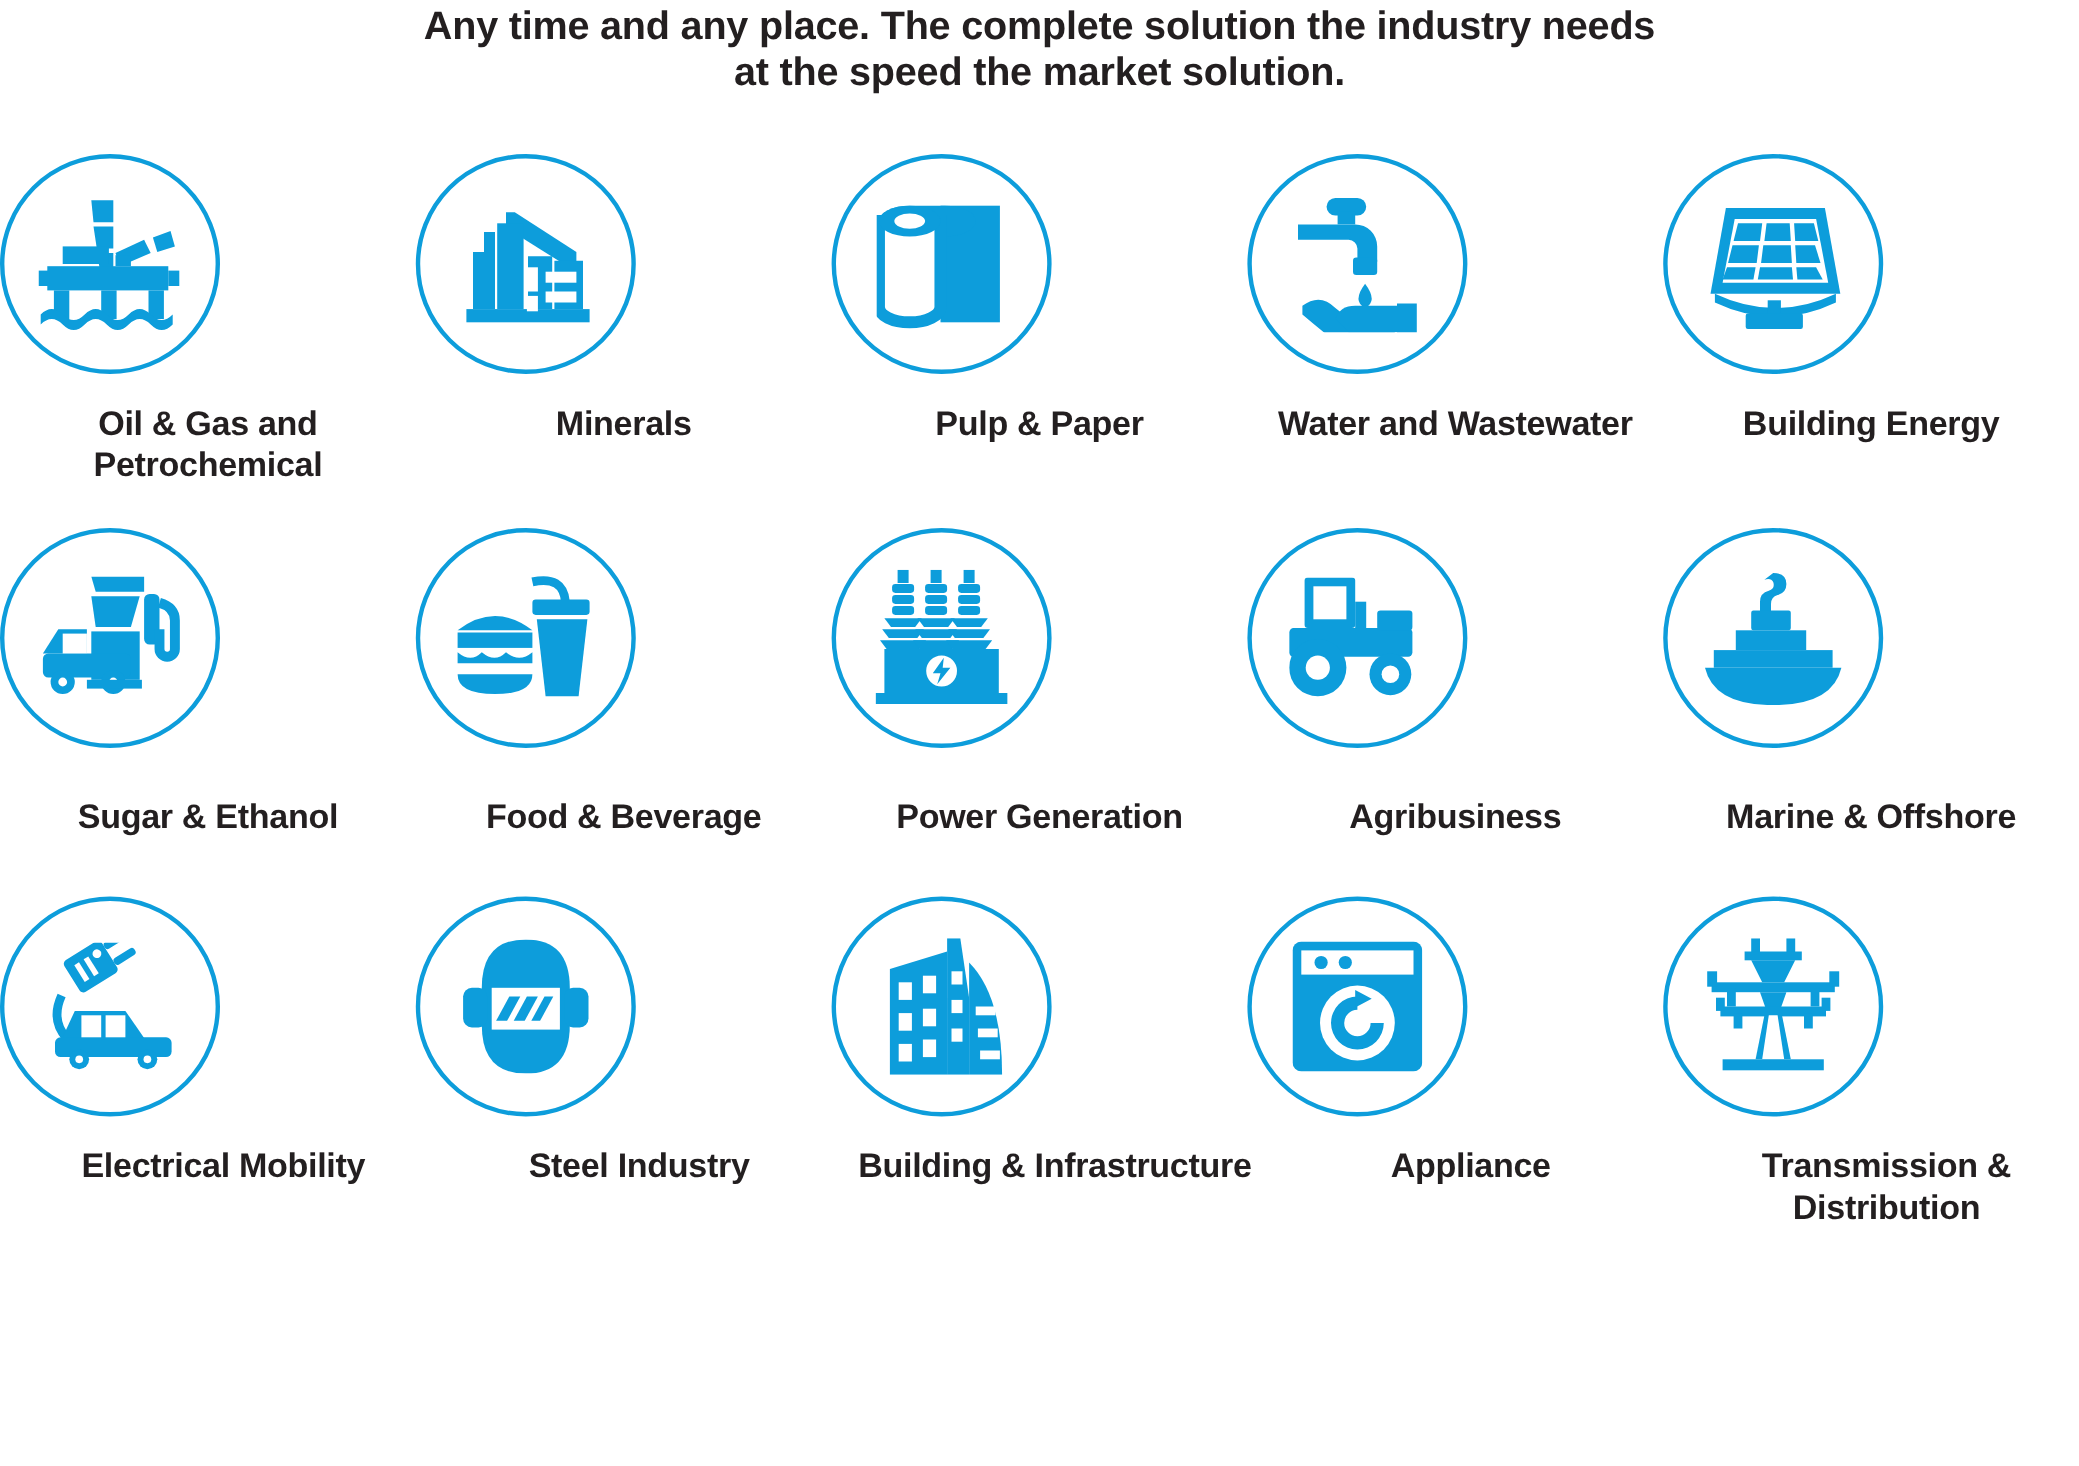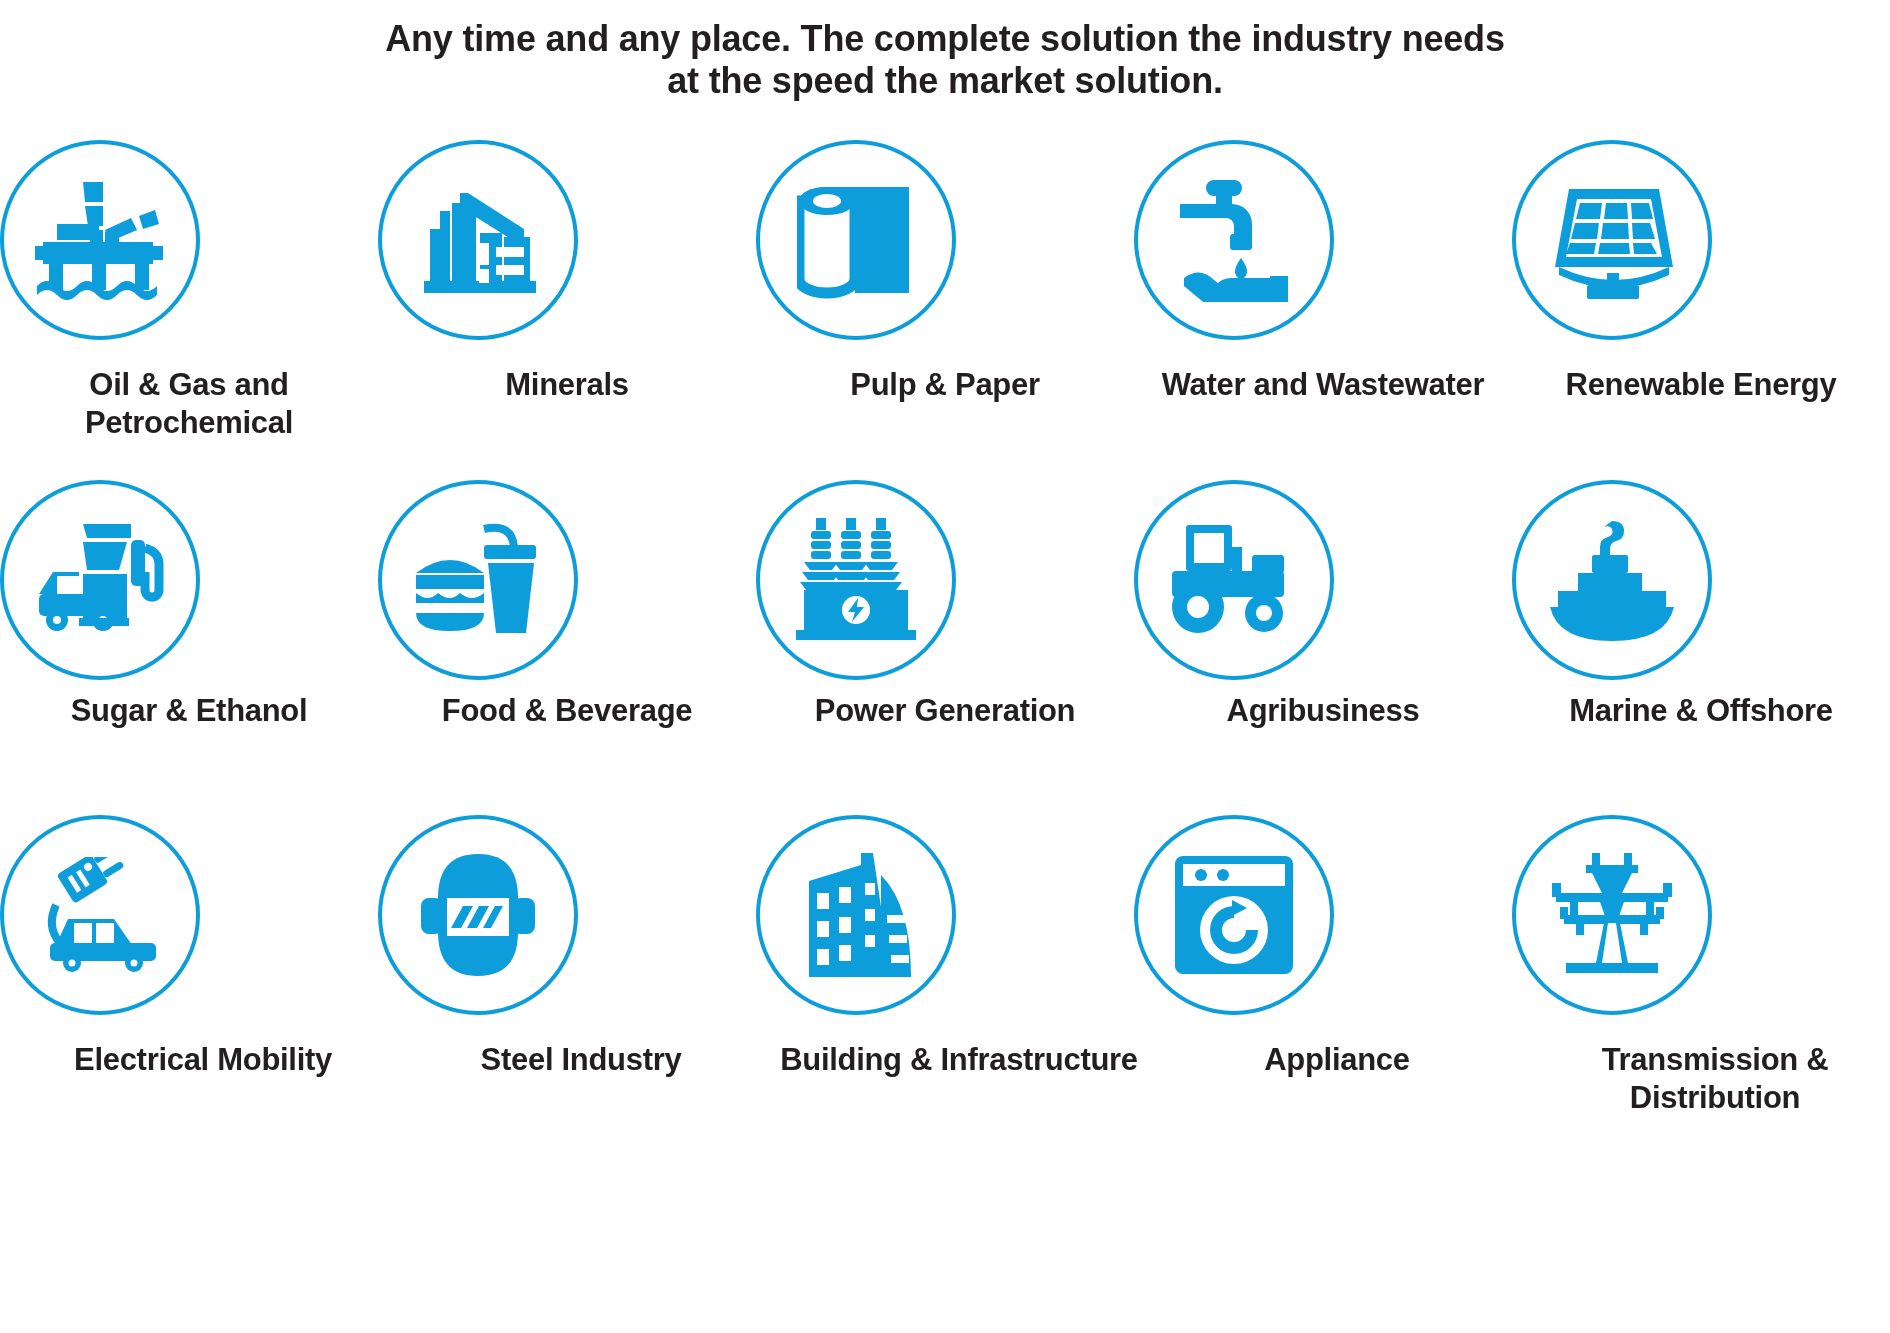--- a/index.html
+++ b/index.html
@@ -7,21 +7,21 @@
     width:1890px;height:1333px;
     background:#ffffff;
     font-family:"Liberation Sans","DejaVu Sans",sans-serif;
     overflow:hidden;
   }
   .page{position:relative;width:1890px;height:1333px;}
 
   .headline{
     width:1890px;
     text-align:center;
-    padding-top:18px;
+    padding-top:2px;
     color:#231f20;
     font-size:36px;
     font-weight:bold;
     line-height:1.18;
     letter-spacing:-0.2px;
   }
   .headline .l{display:block;}
 
   .grid{
     position:absolute;
@@ -54,21 +54,21 @@
     width:378px;
     text-align:center;
     color:#231f20;
     font-size:31px;
     font-weight:bold;
     line-height:1.22;
     letter-spacing:-0.3px;
   }
 
   
-  .grid > .cell:nth-child(n+6):nth-child(-n+10) .label{margin-top:12px;}
+  .grid > .cell:nth-child(n+6):nth-child(-n+10) .label{margin-top:44px;}
   .grid > .cell:nth-child(n+11) .label{margin-top:26px;padding-left:14px;}
 </style>
 </head>
 <body>
 
 <div class="page">
 
   <div class="headline">
     <span class="l">Any time and any place. The complete solution the industry needs</span>
     <span class="l">at the speed the market solution.</span>
@@ -158,21 +158,21 @@
           <polygon points="56,42 81,42 82,58 54,58"></polygon>
           <polygon points="85,42 103,42 108,58 86,58"></polygon>
           <polygon points="23,62 49,62 47,73 19,73"></polygon>
           <polygon points="53,62 82,62 83,73 51,73"></polygon>
           <polygon points="86,62 104,62 110,73 87,73"></polygon>
           <path d="M12 86 q55 26 110 0 l0 8 q-55 26 -110 0 z"></path>
           <rect x="60" y="92" width="12" height="14"></rect>
           <rect x="40" y="104" width="52" height="14" rx="2"></rect>
         </svg>
       </div>
-      <div class="label">Renewable Energy</div>
+      <div class="label">Building Energy</div>
     </div>
 
     <div class="cell">
       <div class="circle">
         <svg width="130" height="112" viewBox="0 0 130 112" fill="#0d9ddb">
           <polygon points="48,0 96,0 96,14 52,14"></polygon>
           <polygon points="48,18 92,18 84,46 52,46"></polygon>
           <rect x="48" y="50" width="44" height="44"></rect>
           <rect x="96" y="16" width="14" height="46" rx="5"></rect>
           <path d="M110 24 q14 4 14 16 v26 a7 7 0 0 1 -14 0 v-18" fill="none" stroke="#0d9ddb" stroke-width="9"></path>

